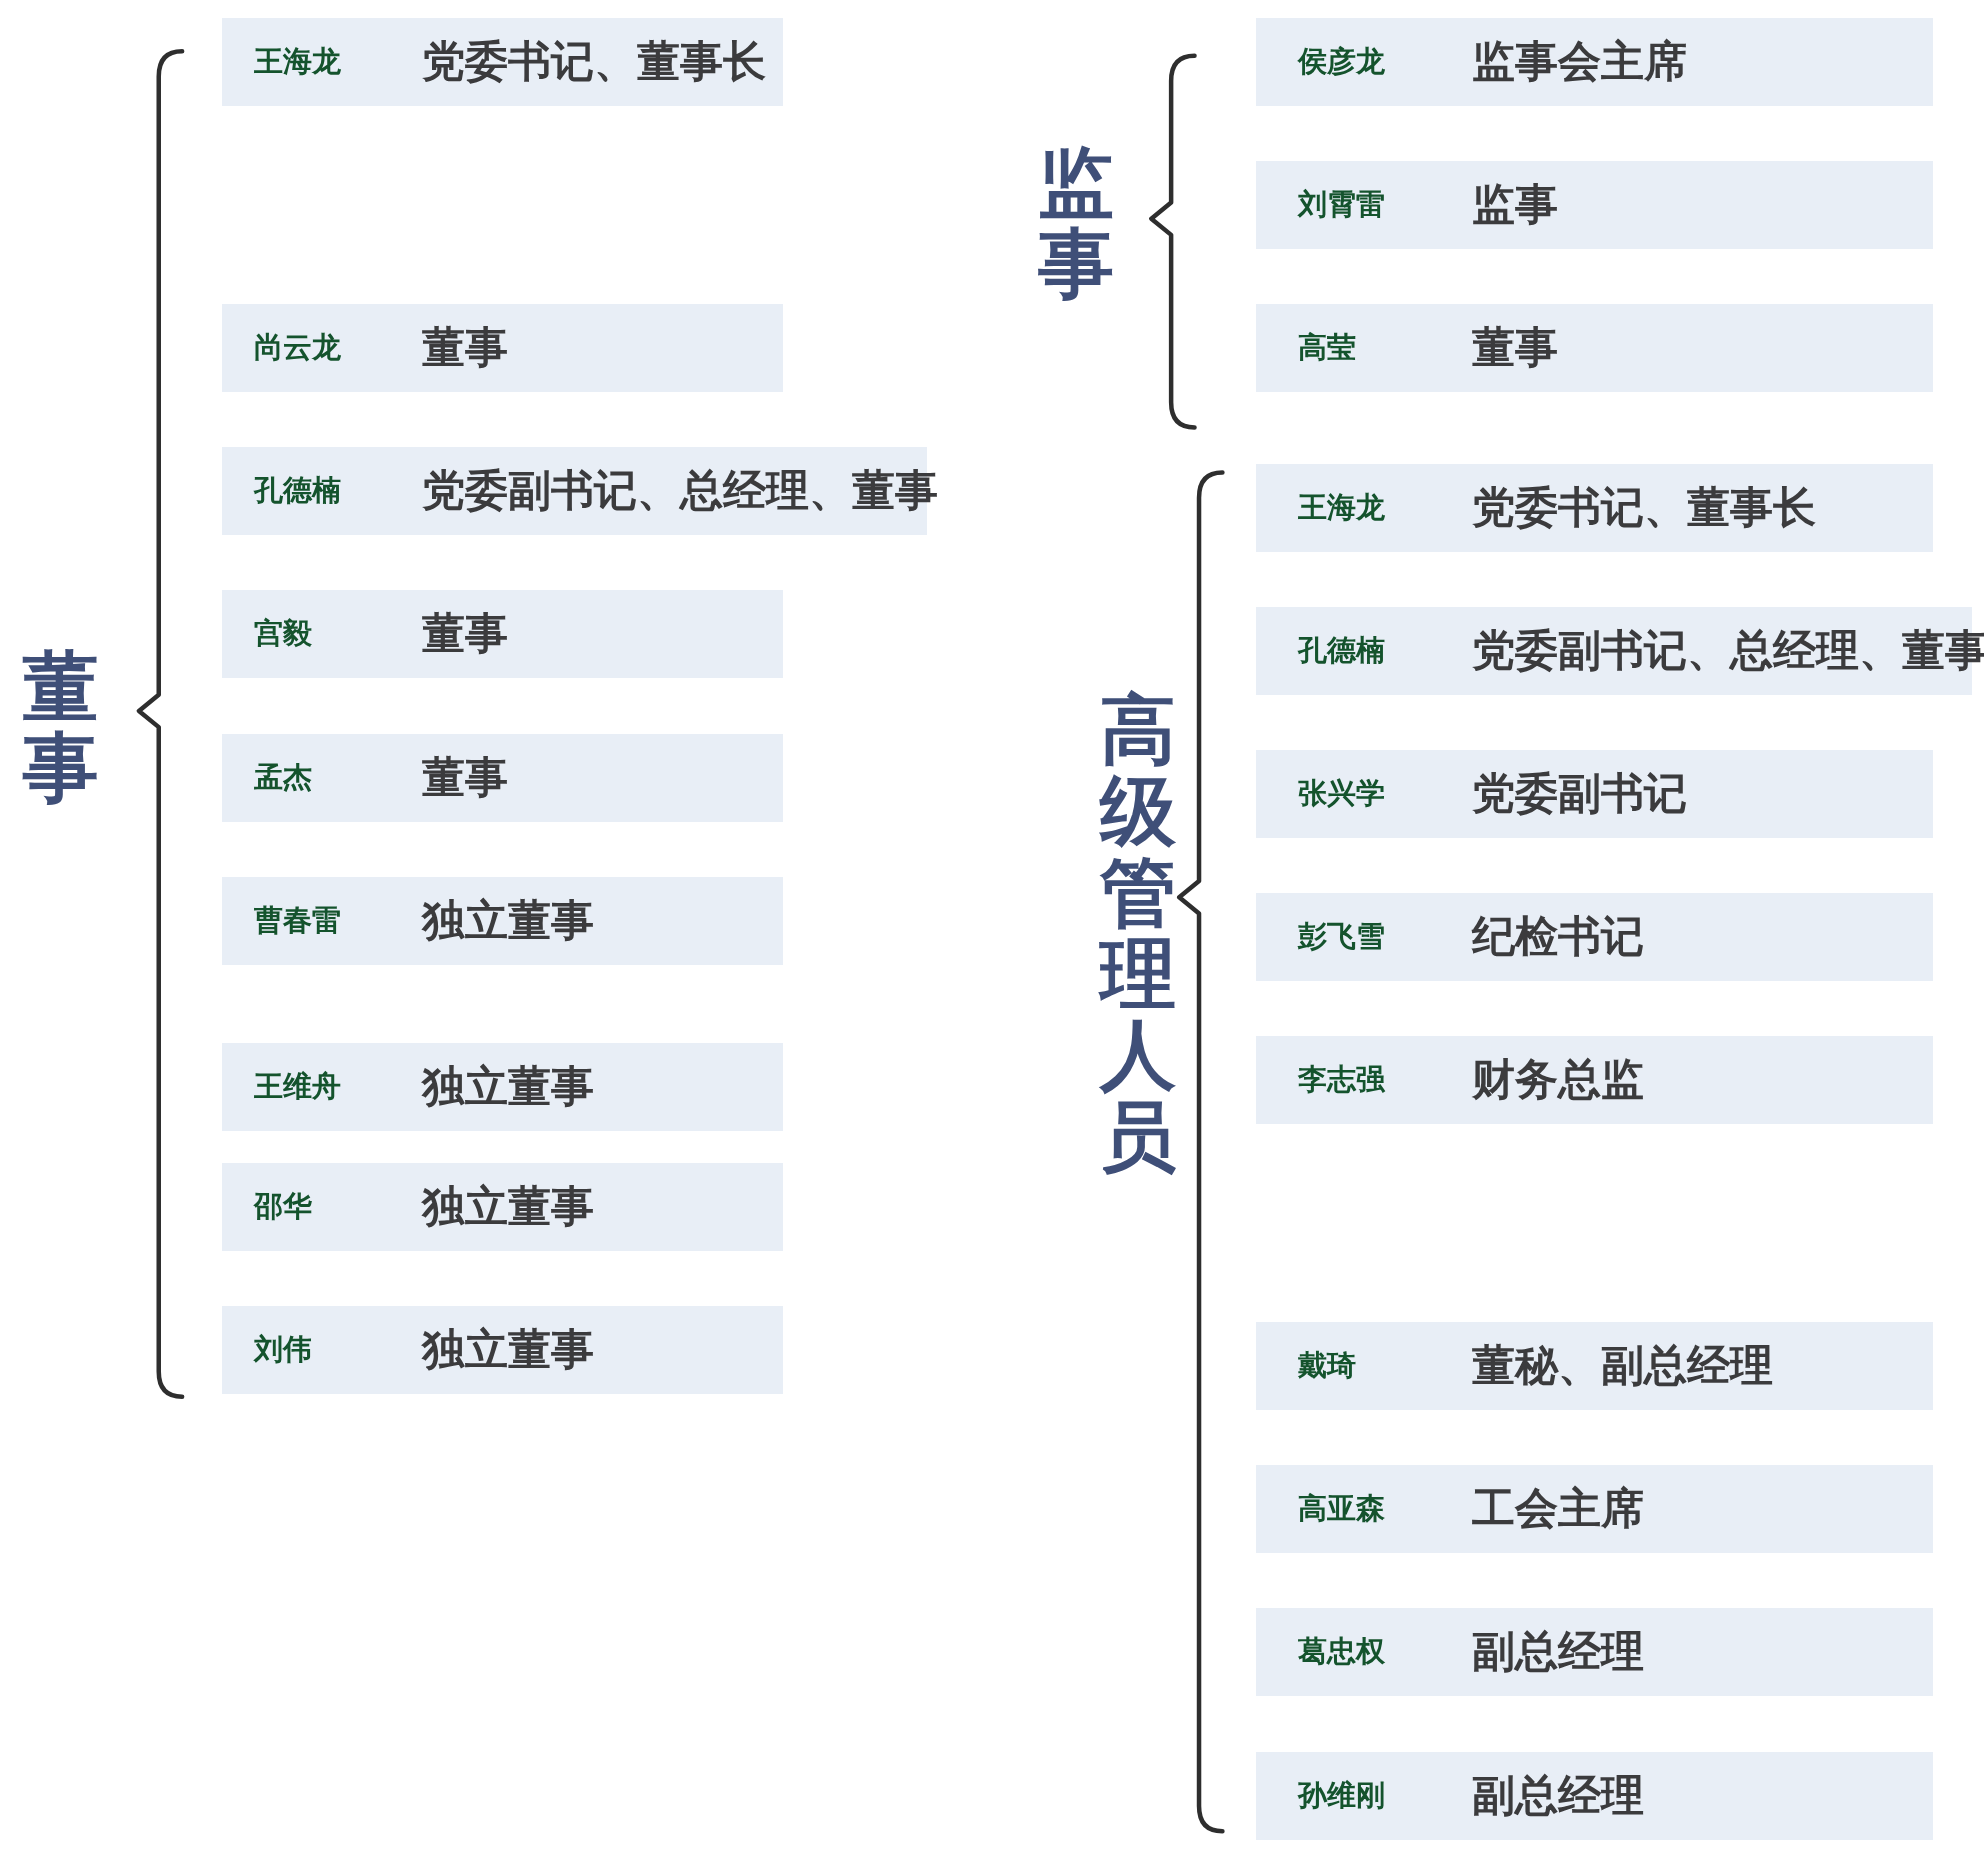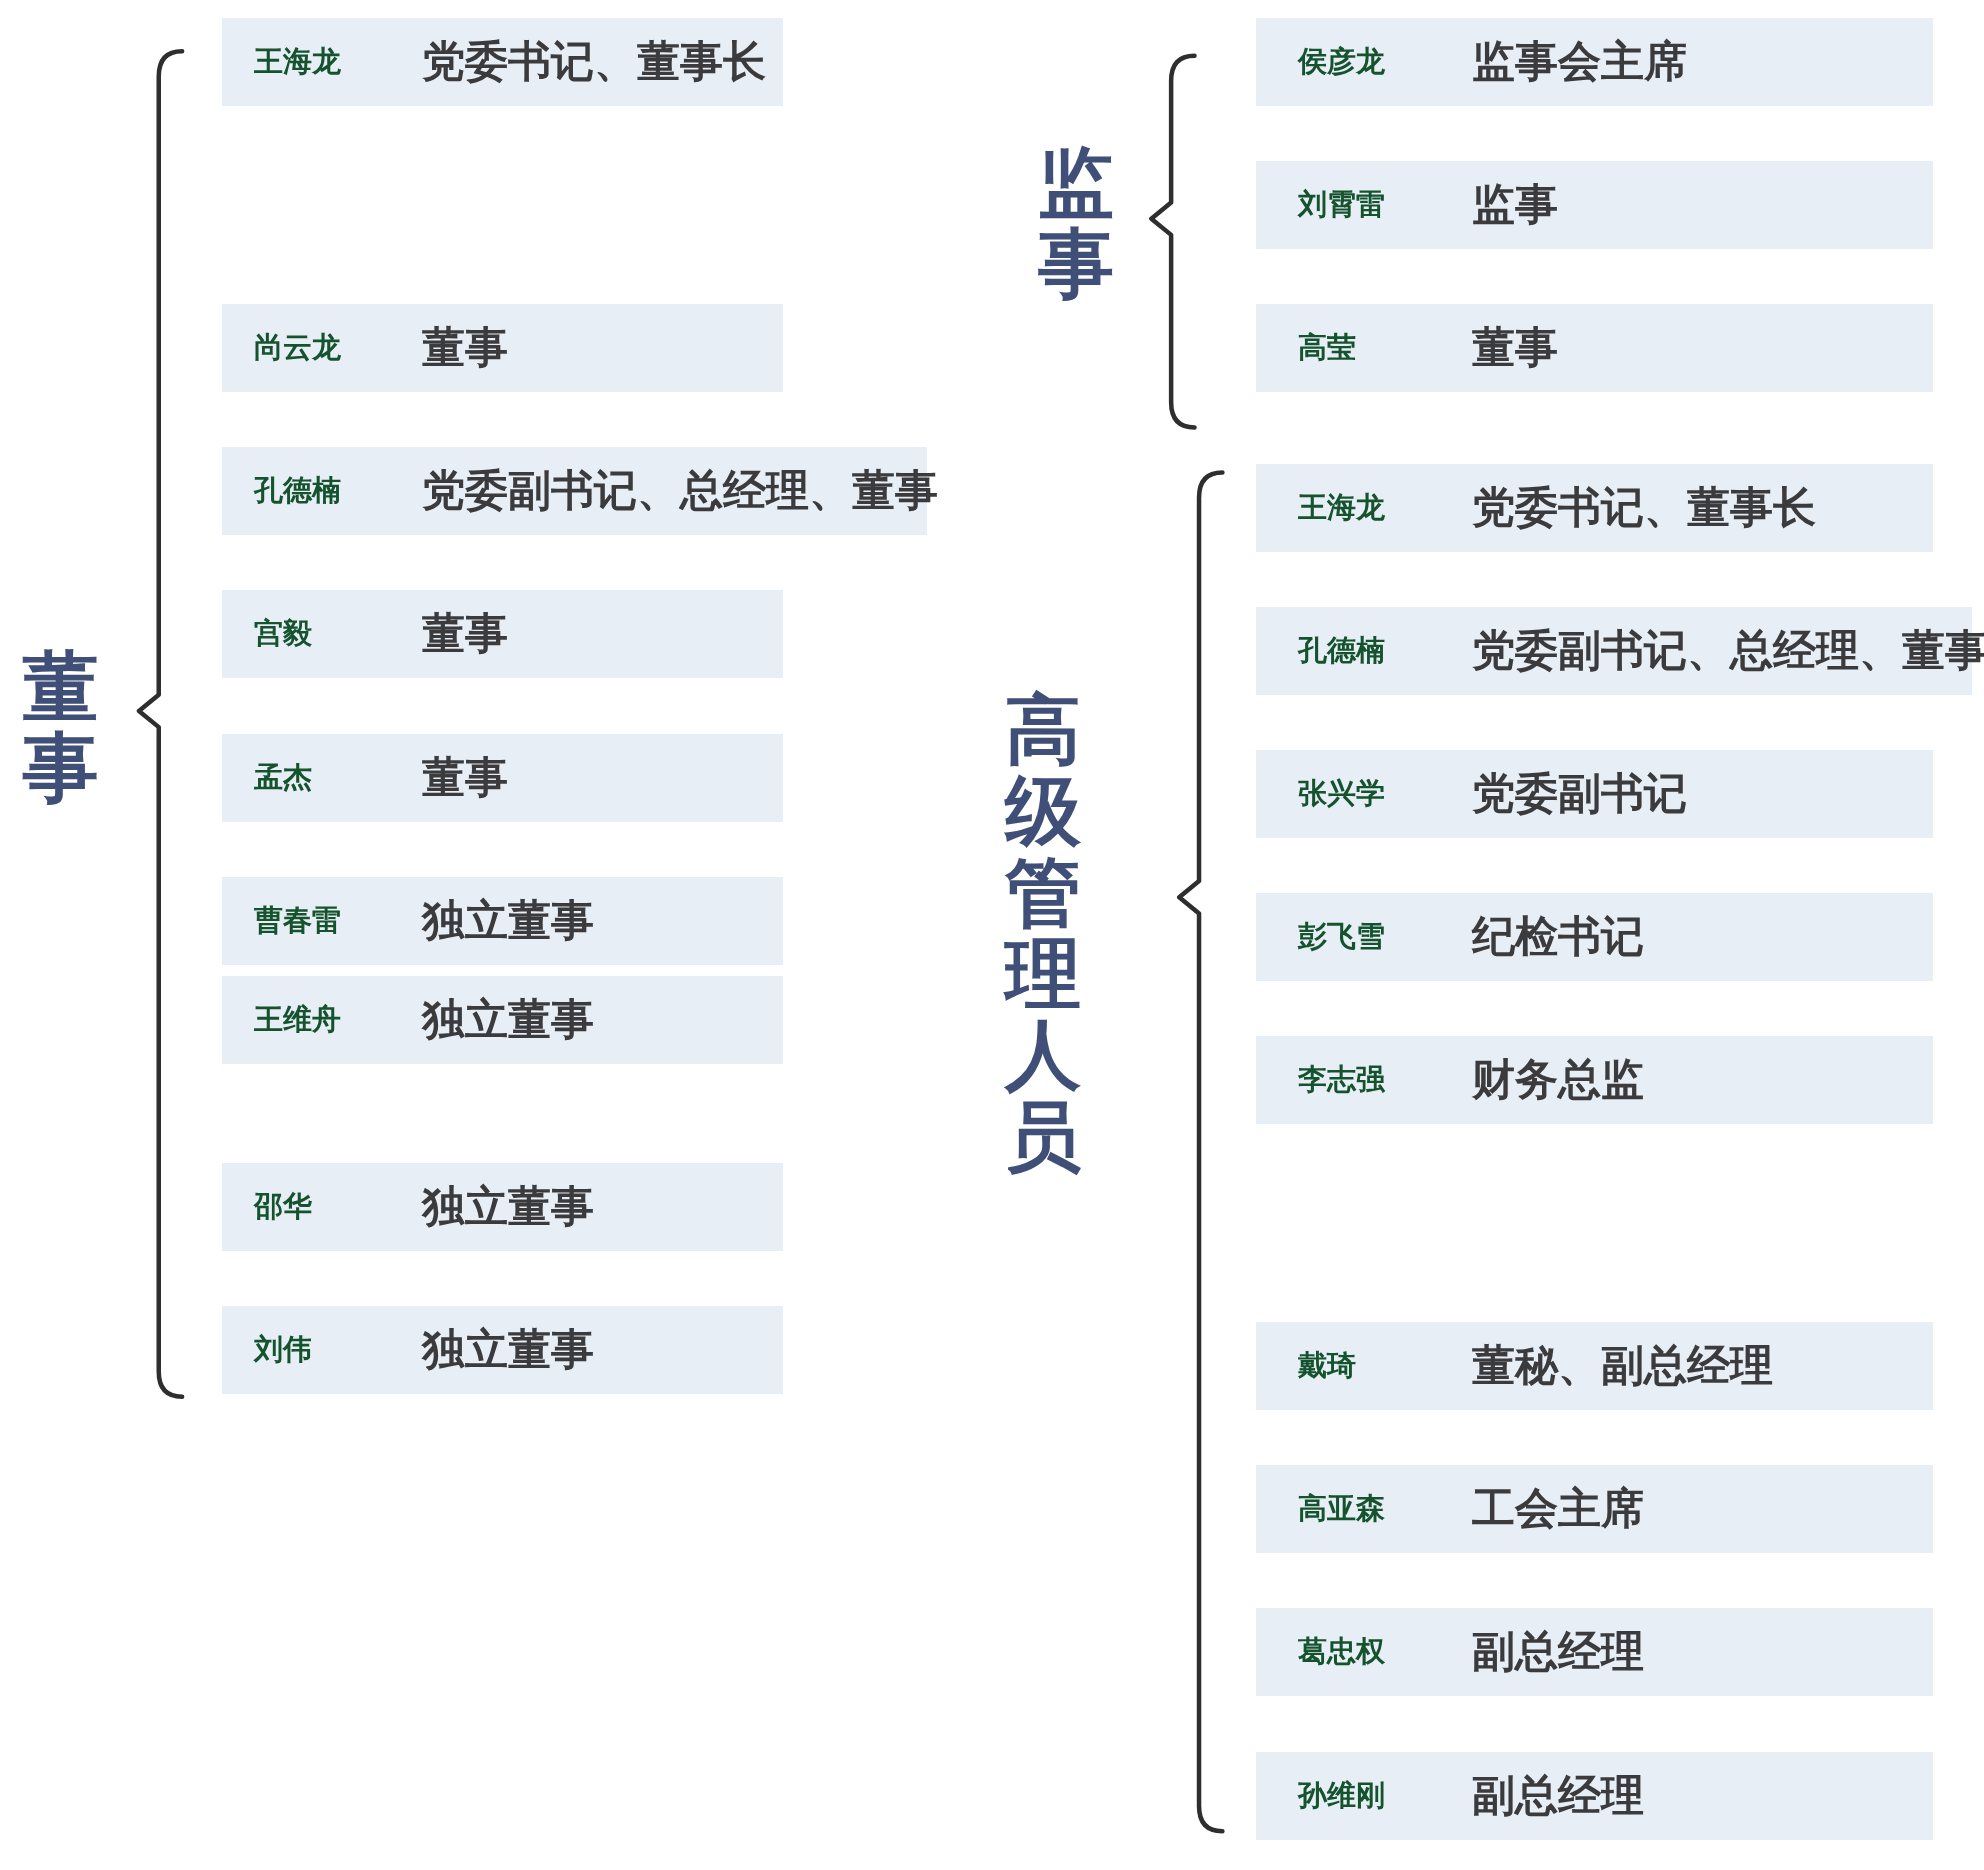--- a/index.html
+++ b/index.html
@@ -43,21 +43,21 @@
     width:76px;
     font-size:76px;
     line-height:1.07;
     font-weight:700;
     color:#3f4f78;
     word-break:break-all;
     text-align:center;
   }
   #label-directors{left:22.5px;top:646px;}
   #label-supervisors{left:1038px;top:142px;}
-  #label-senior{left:1005px;top:689px;}
+  #label-senior{left:1100px;top:689px;}
 
   
   .brace-layer{position:absolute;left:0;top:0;width:1985px;height:1870px;pointer-events:none;}
   .brace-layer path{fill:none;stroke:#2e2e2e;stroke-width:5;stroke-linecap:round;stroke-linejoin:round;}
 </style>
 </head>
 <body>
 
 <div class="canvas">
 
@@ -88,21 +88,21 @@
       <span class="title">董事</span>
     </div>
   <div class="row left" style="top:734px">
       <span class="name">孟杰</span>
       <span class="title">董事</span>
     </div>
   <div class="row left" style="top:877px">
       <span class="name">曹春雷</span>
       <span class="title">独立董事</span>
     </div>
-  <div class="row left" style="top:976px">
+  <div class="row left" style="top:1043px">
       <span class="name">王维舟</span>
       <span class="title">独立董事</span>
     </div>
   <div class="row left" style="top:1163px">
       <span class="name">邵华</span>
       <span class="title">独立董事</span>
     </div>
   <div class="row left" style="top:1306px">
       <span class="name">刘伟</span>
       <span class="title">独立董事</span>

